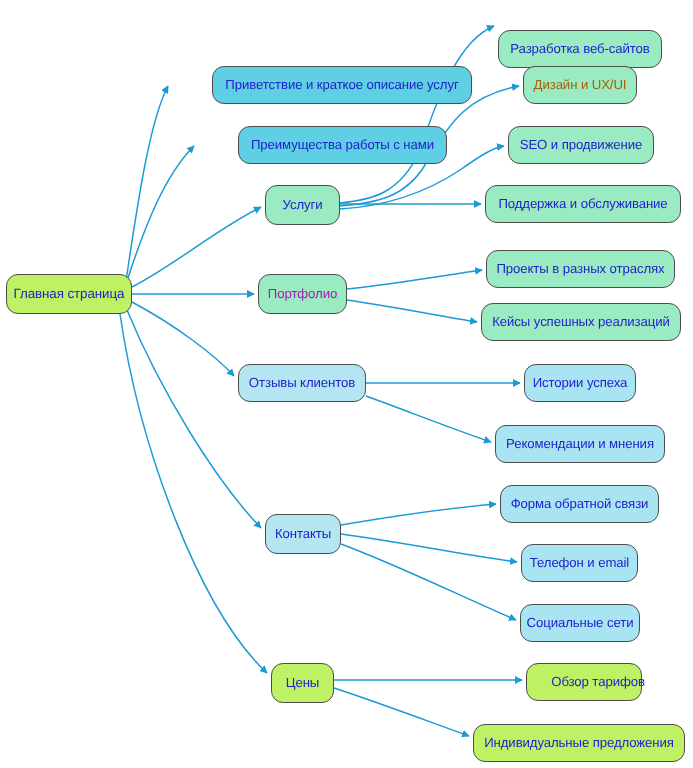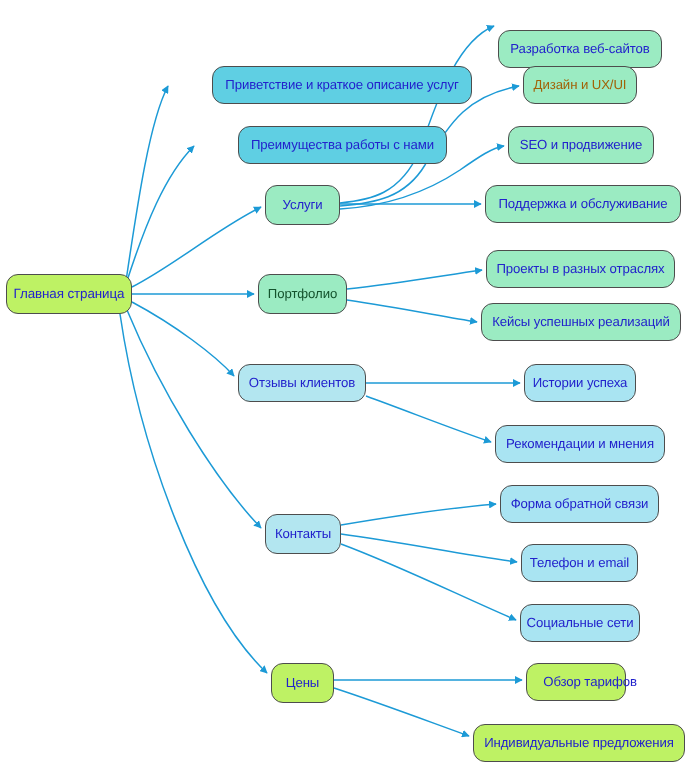--- a/index.html
+++ b/index.html
@@ -93,21 +93,21 @@
       </div>
       <div class="node fill-cyan-mid" style="left: 172px; top: 66px; width: 260px; height: 38px; font-size: 13.2px; color: rgb(34, 34, 204); border-color: rgb(77, 77, 77);">
         <span>Приветствие и краткое описание услуг</span>
       </div>
       <div class="node fill-cyan-mid" style="left: 198px; top: 126px; width: 209px; height: 38px; font-size: 13.2px; color: rgb(34, 34, 204); border-color: rgb(77, 77, 77);">
         <span>Преимущества работы с нами</span>
       </div>
       <div class="node fill-green" style="left: 265px; top: 185px; width: 75px; height: 40px; font-size: 13.2px; color: rgb(34, 34, 204); border-color: rgb(77, 77, 77);">
         <span>Услуги</span>
       </div>
-      <div class="node fill-green" style="left: 258px; top: 274px; width: 89px; height: 40px; font-size: 13.2px; color: #14532d; border-color: rgb(77, 77, 77);">
+      <div class="node fill-green" style="left: 258px; top: 274px; width: 89px; height: 40px; font-size: 13.2px; color: #a21caf; border-color: rgb(77, 77, 77);">
         <span>Портфолио</span>
       </div>
       <div class="node fill-cyan-pale" style="left: 238px; top: 364px; width: 128px; height: 38px; font-size: 13.2px; color: rgb(34, 34, 204); border-color: rgb(77, 77, 77); text-align: right;">
         <span>Отзывы клиентов</span>
       </div>
       <div class="node fill-cyan-pale" style="left: 265px; top: 514px; width: 76px; height: 40px; font-size: 13.2px; color: rgb(34, 34, 204); border-color: rgb(77, 77, 77);">
         <span>Контакты</span>
       </div>
       <div class="node fill-cyan-strong" style="left: 271px; top: 663px; width: 63px; height: 40px; font-size: 13.2px; color: rgb(34, 34, 204); border-color: rgb(77, 77, 77); text-align: center;">
         <span>Цены</span>
@@ -126,33 +126,33 @@
       </div>
       <div class="node fill-green" style="left: 486px; top: 250px; width: 189px; height: 38px; font-size: 13.2px; color: rgb(34, 34, 204); border-color: rgb(77, 77, 77);">
         <span>Проекты в разных отраслях</span>
       </div>
       <div class="node fill-green" style="left: 481px; top: 303px; width: 200px; height: 38px; font-size: 13.2px; color: rgb(34, 34, 204); border-color: rgb(77, 77, 77);">
         <span>Кейсы успешных реализаций</span>
       </div>
       <div class="node fill-cyan-light" style="left: 524px; top: 364px; width: 112px; height: 38px; font-size: 13.2px; color: rgb(34, 34, 204); border-color: rgb(77, 77, 77);">
         <span>Истории успеха</span>
       </div>
-      <div class="node fill-cyan-light" style="left: 495px; top: 425px; width: 170px; height: 38px; font-size: 13.2px; color: rgb(34, 34, 204); border-color: rgb(77, 77, 77);">
+      <div class="node fill-cyan-light" style="left: 495px; top: 425px; width: 170px; height: 38px; font-size: 13.2px; color: rgb(34, 34, 204); border-color: rgb(77, 77, 77); border-radius: 11px;">
         <span>Рекомендации и мнения</span>
       </div>
       <div class="node fill-cyan-light" style="left: 500px; top: 485px; width: 159px; height: 38px; font-size: 13.2px; color: rgb(34, 34, 204); border-color: rgb(77, 77, 77);">
         <span>Форма обратной связи</span>
       </div>
       <div class="node fill-cyan-light" style="left: 521px; top: 544px; width: 117px; height: 38px; font-size: 13.2px; color: rgb(34, 34, 204); border-color: rgb(77, 77, 77);">
         <span>Телефон и email</span>
       </div>
       <div class="node fill-cyan-light" style="left: 520px; top: 604px; width: 120px; height: 38px; font-size: 13.2px; color: rgb(34, 34, 204); border-color: rgb(77, 77, 77);">
         <span>Социальные сети</span>
       </div>
-      <div class="node fill-cyan-strong" style="left: 526px; top: 663px; width: 100px; height: 38px; font-size: 13.2px; color: rgb(34, 34, 204); border-color: rgb(77, 77, 77); padding-left: 28px;">
+      <div class="node fill-cyan-strong" style="left: 526px; top: 663px; width: 116px; height: 38px; font-size: 13.2px; color: rgb(34, 34, 204); border-color: rgb(77, 77, 77); padding-left: 28px;">
         <span>Обзор тарифов</span>
       </div>
       <div class="node fill-cyan-strong" style="left: 473px; top: 724px; width: 212px; height: 38px; font-size: 13.2px; color: rgb(34, 34, 204); border-color: rgb(77, 77, 77);">
         <span>Индивидуальные предложения</span>
       </div>
     </div>
 
 </div>
 
 </body></html>

